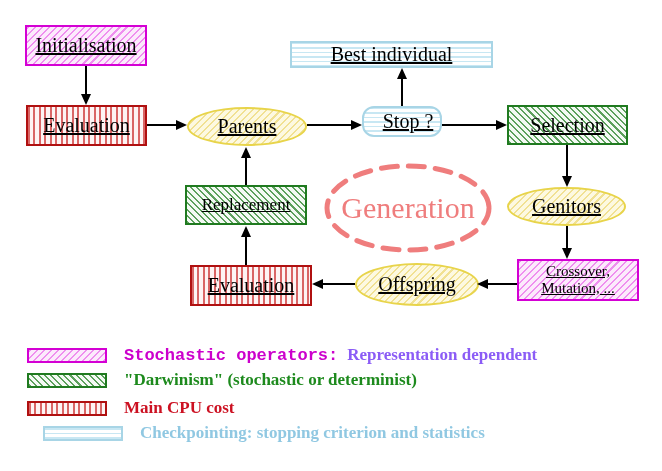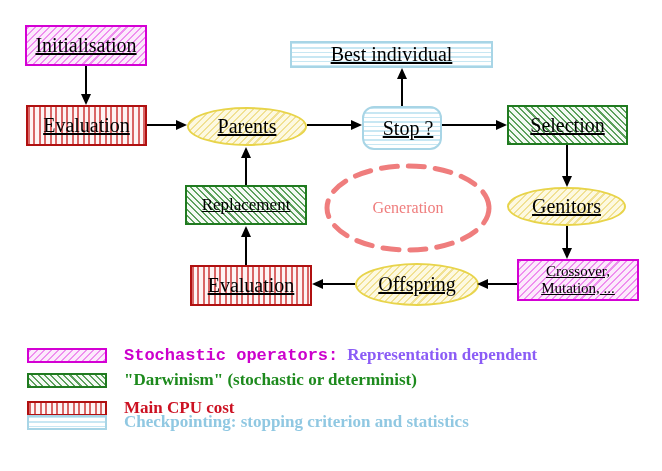--- a/index.html
+++ b/index.html
@@ -31,21 +31,21 @@
   .ah { position:absolute; width:0; height:0; }
   .ah-right { border-top:5px solid transparent; border-bottom:5px solid transparent; border-left:11px solid #000; }
   .ah-left  { border-top:5px solid transparent; border-bottom:5px solid transparent; border-right:11px solid #000; }
   .ah-up    { border-left:5px solid transparent; border-right:5px solid transparent; border-bottom:11px solid #000; }
   .ah-down  { border-left:5px solid transparent; border-right:5px solid transparent; border-top:11px solid #000; }
 
   
   #generation { position:absolute; left:323px; top:162px; width:170px; height:92px; }
   #generation .gen-label { position:absolute; left:0; top:0; width:100%; height:100%;
       display:flex; align-items:center; justify-content:center;
-      color:#ef7d7d; font-size:16px; }
+      color:#ef7d7d; font-size:30px; }
 
   
   .legend-row { position:absolute; left:27px; display:flex; align-items:center; height:16px; }
   .swatch { width:80px; height:15px; margin-right:17px; flex:none; }
   .legend-text { font-size:17px; font-weight:bold; white-space:nowrap; }
   .t-magenta { color:#cc00cc;font-family:Liberation Mono, monospace; }
   .t-yellow  { color:#8b5cf6; margin-left:9px; }
   .t-green   { color:#1d8a1d; }
   .t-red     { color:#cc1122; }
   .t-cyan    { color:#90c8e2; }
@@ -64,21 +64,21 @@
   </div>
 
   <div class="node stripe-red fs20" style="left:26px;top:105px;width:121px;height:41px;">
     <span class="lbl">Evaluation</span>
   </div>
 
   <div class="node hatch-yellow fs20" style="left:187px;top:107px;width:120px;height:39px;">
     <span class="lbl">Parents</span>
   </div>
 
-  <div class="node stripe-cyan fs20" style="left:362px;top:106px;width:80px;height:44px;border-radius:12px;padding-left:12px;">
+  <div class="node stripe-cyan fs20" style="left:362px;top:106px;width:80px;height:31px;border-radius:12px;padding-left:12px;">
     <span class="lbl">Stop ?</span>
   </div>
 
   <div class="node hatch-green fs17" style="left:185px;top:185px;width:122px;height:40px;">
     <span class="lbl">Replacement</span>
   </div>
 
   <div class="node hatch-green fs20" style="left:507px;top:105px;width:121px;height:40px;">
     <span class="lbl">Selection</span>
   </div>
@@ -158,18 +158,18 @@
     <span class="legend-text t-yellow">Representation dependent</span>
   </div>
   <div class="legend-row" style="top:372px;">
     <div class="swatch hatch-green"></div>
     <span class="legend-text t-green">"Darwinism" (stochastic or determinist)</span>
   </div>
   <div class="legend-row" style="top:400px;justify-content:flex-end;">
     <div class="swatch stripe-red"></div>
     <span class="legend-text t-red">Main CPU cost</span>
   </div>
-  <div class="legend-row" style="top:414px;">
+  <div class="legend-row" style="top:425px;margin-left:16px;">
     <div class="swatch stripe-cyan"></div>
     <span class="legend-text t-cyan">Checkpointing: stopping criterion and statistics</span>
   </div>
 
 </div>
 
 </body></html>

